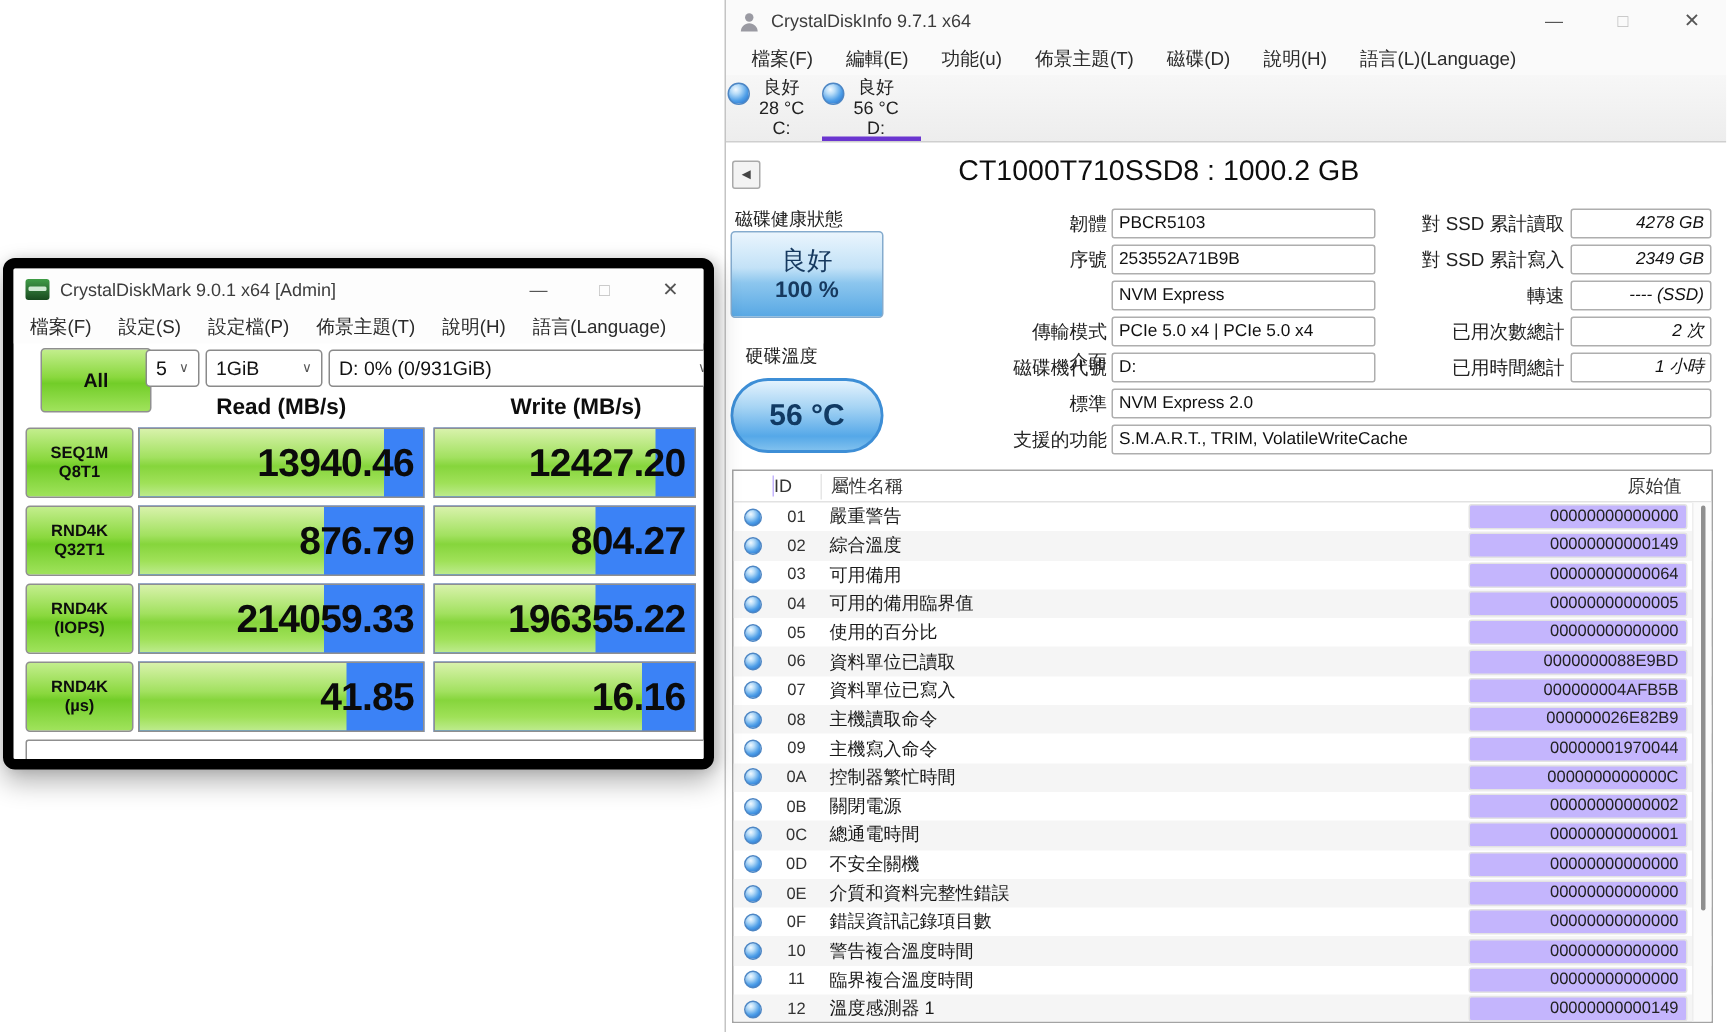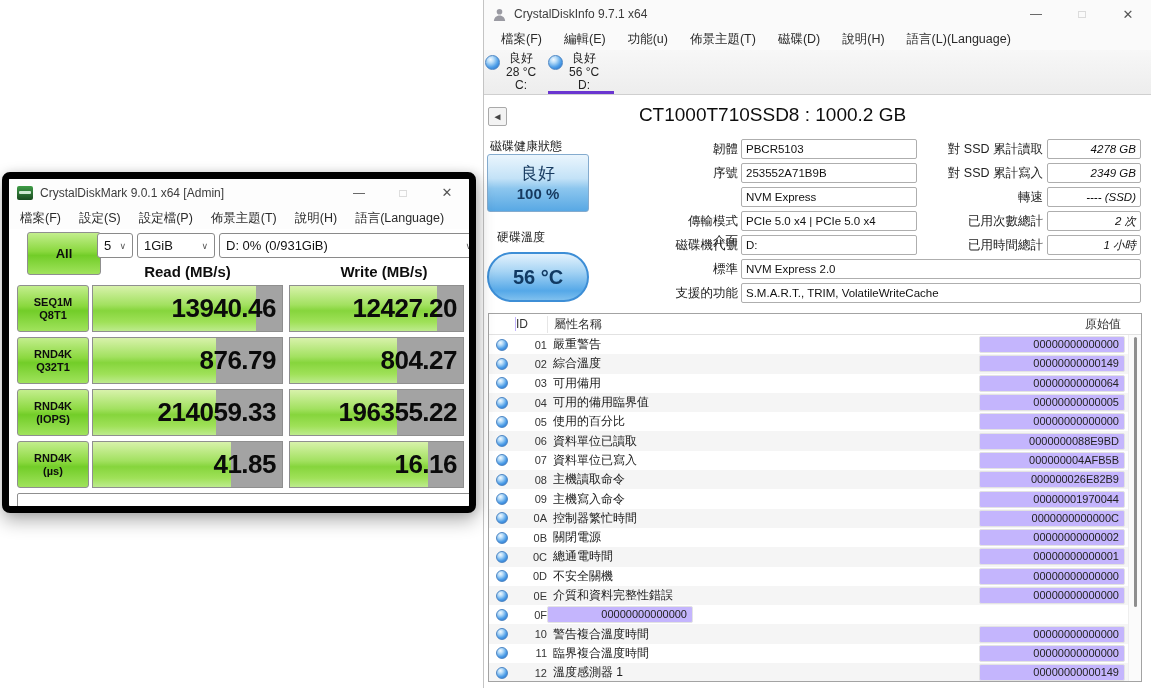--- a/index.html
+++ b/index.html
@@ -49,21 +49,21 @@
   .smart-thumb{position:absolute;left:5px;top:2px;width:3px;height:78%;background:#8f8f8f;border-radius:2px;}
   .s-col-dot{width:26px;}
   .s-col-id{width:32px;text-align:left;border-left:1px solid #c4b5fd;}
   .s-col-name{flex:1;padding-left:6px;border-left:1px solid #e6e6e6;}
   .s-col-raw{width:152px;text-align:right;padding-right:20px;}
   .smart-row{display:flex;height:19.3px;align-items:center;font-size:12px;color:#1a1a1a;}
   .smart-row:nth-child(even){background:#f5f5f5;}
   .smart-row .dotc{width:26px;display:flex;justify-content:center;}
   .smart-row .dot{width:12px;height:12px;border-radius:50%;
     background:radial-gradient(circle at 35% 28%,#f2f9ff 0%,#b7dcf8 25%,#4f9fe8 60%,#1d67c6 100%);border:1px solid #4d86c4;}
-  .smart-row .rid{width:32px;text-align:right;font-size:11px;color:#333;}
+  .smart-row .rid{width:32px;text-align:center;font-size:11px;color:#333;}
   .smart-row .rname{flex:1;padding-left:6px;font-size:12px;}
   .smart-row .rraw{width:146px;margin-right:16px;background:#c4b5fd;border:1px solid #e3e3e3;border-radius:2px;
     text-align:right;font-size:11px;padding:0 5px;line-height:15px;color:#222;}
 
   
   .cdm{position:absolute;left:2px;top:172px;width:474px;height:341px;background:#fff;border:7px solid #000000;border-radius:8px;
     box-shadow:0 8px 18px rgba(0,0,0,.30),3px 0 8px rgba(0,0,0,.12);overflow:hidden;}
   .cdm .titlebar{position:absolute;left:0;top:0;right:0;height:27px;background:#fdfdfd;display:flex;align-items:center;padding-left:8px;}
   .cdm .winbtn{width:44px;}
   .cdm .menubar{position:absolute;left:0;top:27px;right:0;height:23px;background:#fdfdfd;display:flex;align-items:center;padding-left:2px;}
@@ -76,21 +76,21 @@
     display:flex;align-items:center;justify-content:center;font-size:13px;font-weight:700;color:#0d0d0d;margin-left:10px;}
   .dm-select{position:absolute;top:54px;height:25px;border:1px solid #8a8a8a;border-radius:3px;background:#fff;
     display:flex;align-items:center;font-size:13px;color:#111;padding:0 6px;}
   .dm-select .chev{margin-left:auto;font-size:9px;color:#555;padding-left:4px;}
   .col-head{position:absolute;top:84px;height:20px;font-size:15px;font-weight:700;color:#0d0d0d;text-align:center;}
   .dm-rows{position:absolute;left:0;top:106px;right:0;}
   .dm-row{position:relative;height:47px;margin-bottom:5px;}
   .dm-hbtn{position:absolute;left:8px;top:0;width:72px;height:47px;border:1px solid #8f8f8f;border-radius:3px;
     background:linear-gradient(180deg,#c3ee8d 0%,#8ad83e 45%,#72cd28 55%,#a0e35c 100%);
     display:flex;flex-direction:column;align-items:center;justify-content:center;font-size:11px;font-weight:700;color:#0d0d0d;line-height:13px;}
-  .dm-cell{position:absolute;top:0;height:47px;border:1px solid #8f8f8f;background:#a3a3a3;overflow:hidden;}
+  .dm-cell{position:absolute;top:0;height:47px;border:1px solid #8f8f8f;background:#3b82f6;overflow:hidden;}
   .dm-cell.read{left:83px;width:191px;}
   .dm-cell.write{left:280px;width:175px;}
   .dm-bar{position:absolute;left:0;top:0;bottom:0;
     background:linear-gradient(180deg,#d8f2ab 0%,#a2e160 42%,#86d53c 55%,#9fe158 80%,#bdeb8d 100%);}
   .dm-val{position:absolute;right:6px;top:0;bottom:0;display:flex;align-items:center;font-size:26px;font-weight:700;color:#0b0b0b;letter-spacing:-0.5px;}
   .dm-comment{position:absolute;left:8px;top:314px;width:462px;height:23px;border:1px solid #8f8f8f;border-radius:2px;background:#fff;font-size:12px;padding:0 4px;outline:none;}
 </style>
 </head>
 <body>
 
@@ -318,20 +318,21 @@
               </span>
     <span class="rid">0E</span>
     <span class="rname">介質和資料完整性錯誤</span>
     <span class="rraw">00000000000000</span>
   </div>
             <div class="smart-row">
     <span class="dotc">
                 <span class="dot"></span>
               </span>
     <span class="rid">0F</span>
+    <span class="rname">錯誤資訊記錄項目數</span>
     <span class="rraw">00000000000000</span>
   </div>
             <div class="smart-row">
     <span class="dotc">
                 <span class="dot"></span>
               </span>
     <span class="rid">10</span>
     <span class="rname">警告複合溫度時間</span>
     <span class="rraw">00000000000000</span>
   </div>

